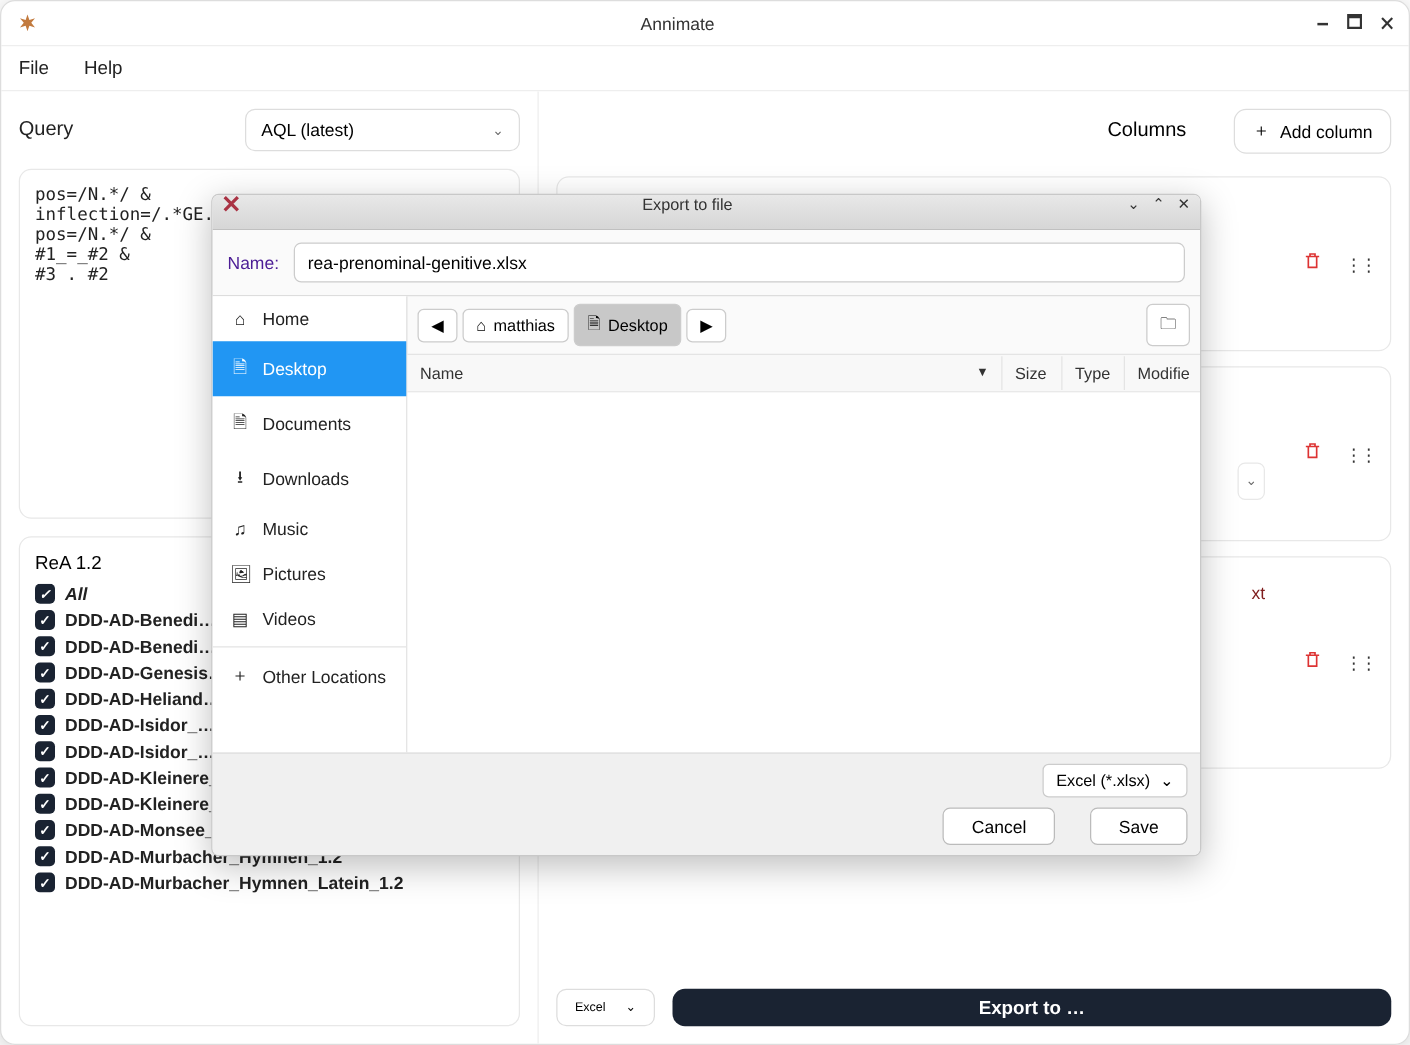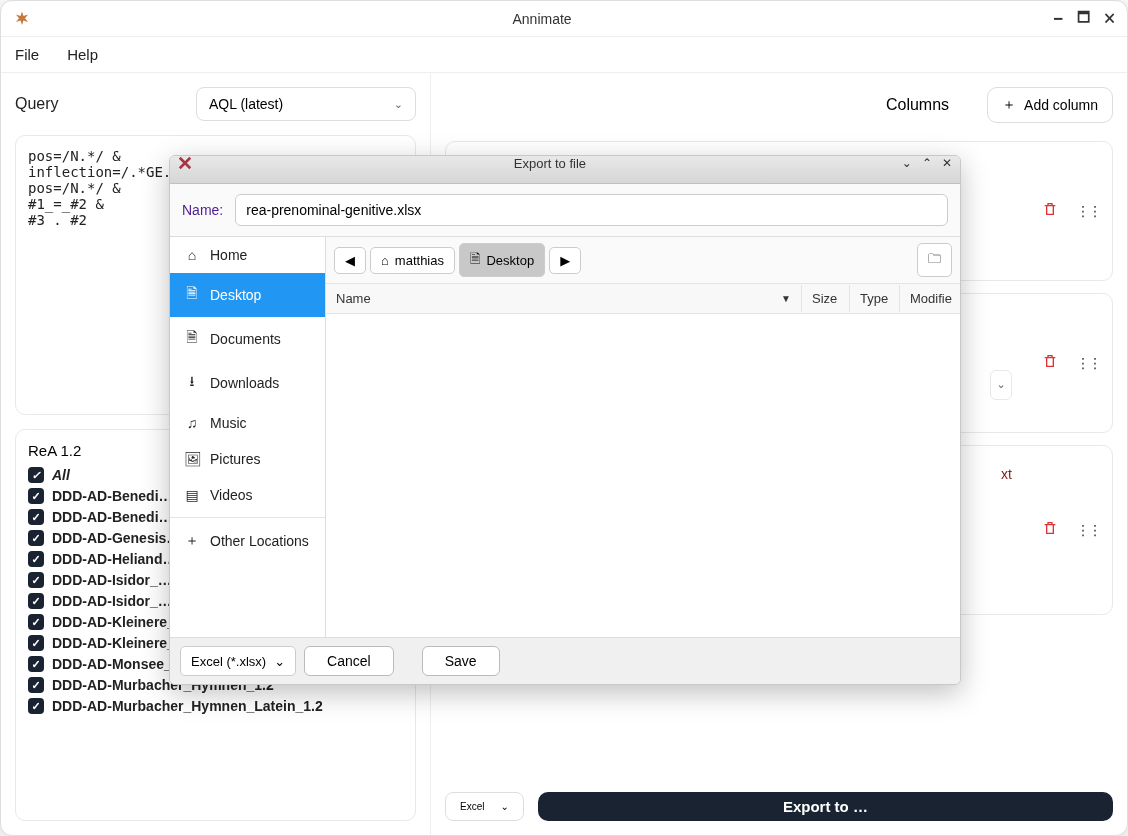--- a/index.html
+++ b/index.html
@@ -325,21 +325,21 @@
   height: 30px;
 }
 .dlg-table-head .th { padding:6px 10px; border-right:1px solid #e4e4e4; }
 .dlg-table-head .th.name { flex:1; display:flex; justify-content:space-between; align-items:center; }
 .dlg-table-head .th:last-child{border-right:none;}
 .dlg-file-area { flex:1; background:#fff; }
 .dlg-footer {
   border-top:1px solid #ddd;
   padding:8px 10px;
   display:flex;
-  flex-direction:row;
+  flex-direction:column;
   gap:8px;
   background:#f0f0f0;
 }
 .dlg-footer .type-row { display:flex; justify-content:flex-end; }
 .dlg-footer .type-sel {
   border:1px solid #ccc;
   border-radius:5px;
   padding:5px 10px;
   font-size:13px;
   background:#fff;

